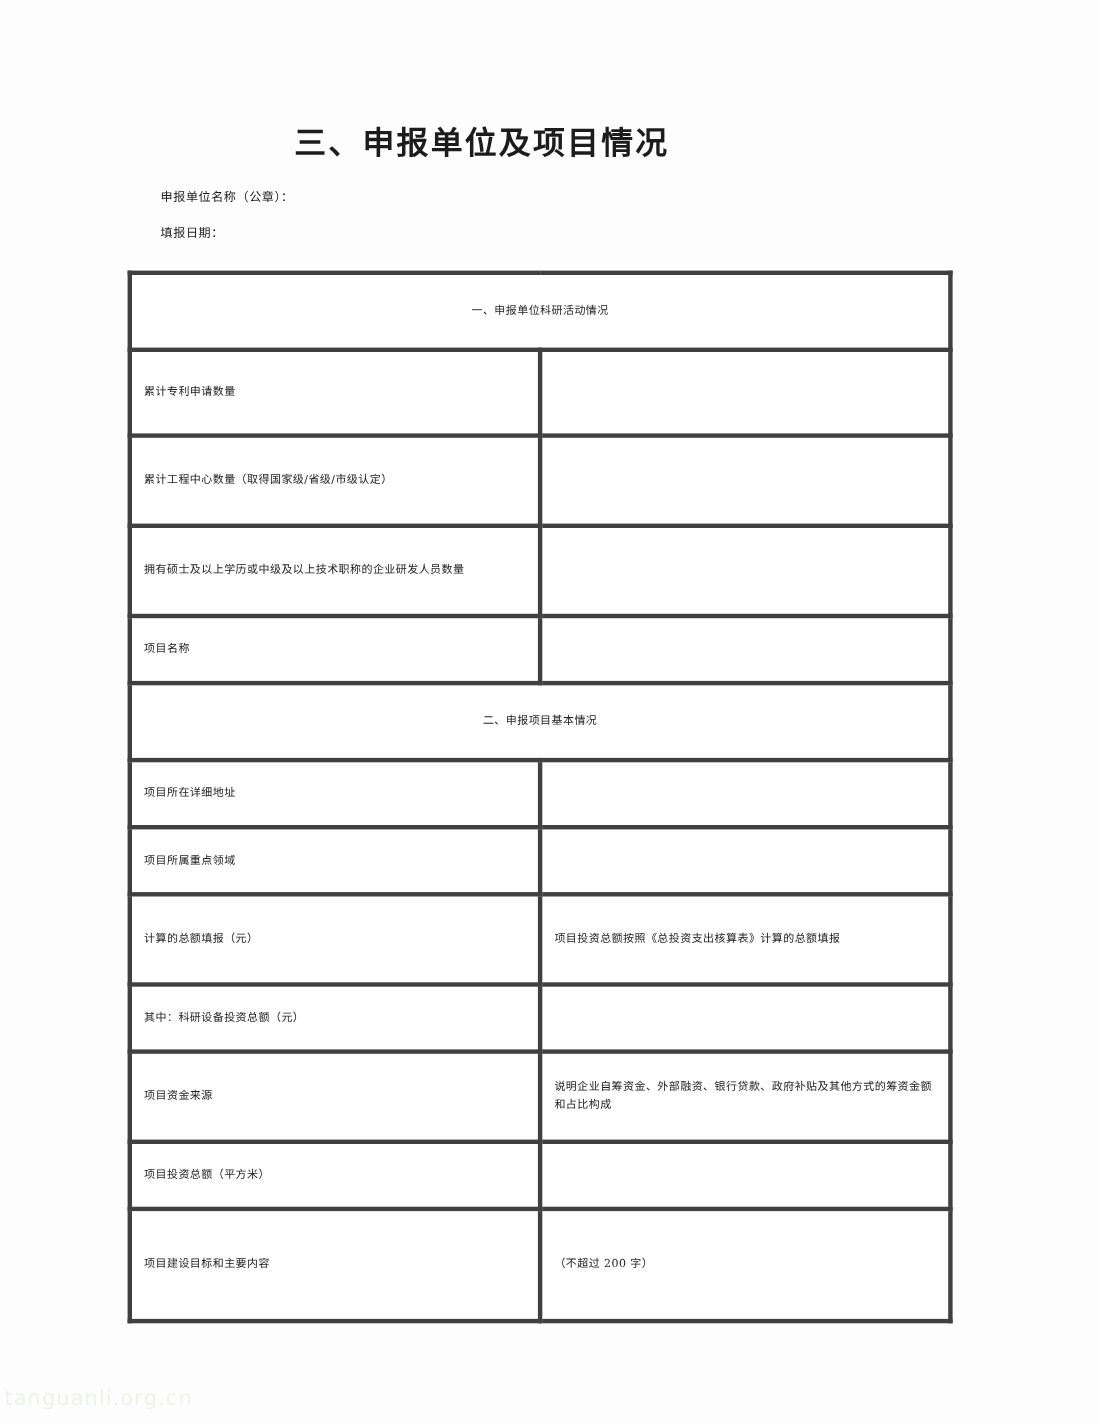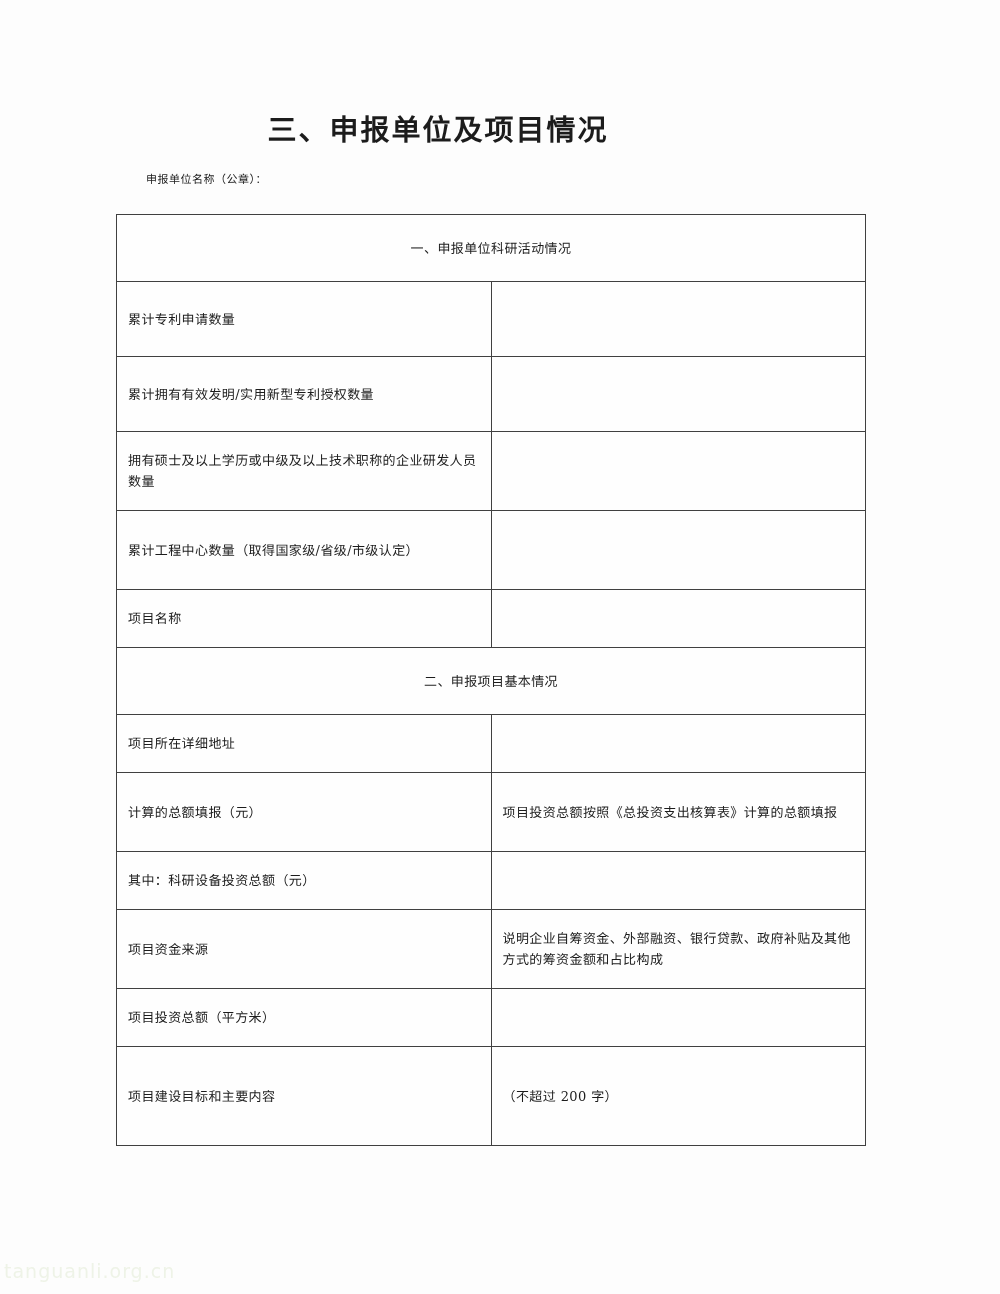--- a/index.html
+++ b/index.html
@@ -55,23 +55,23 @@
     padding-left: 116px;
     padding-top: 8px;
   }
   table.form-table {
     width: 750px;
     border-collapse: collapse;
     table-layout: fixed;
     background: #fefefe;
   }
   table.form-table td {
-    border: 1px solid #404040;
+    border: 4px solid #404040;
     vertical-align: middle;
-    font-size: 13px;
+    font-size: 10px;
     line-height: 1.62;
     padding: 8px 11px;
     letter-spacing: 0.4px;
     word-break: break-all;
   }
   
   table.form-table {
     border: 1px solid #8c8c8c;
   }
 
@@ -116,65 +116,66 @@
 </style>
 </head>
 <body>
 
 <div class="page">
 
   <h1 class="doc-title">三、申报单位及项目情况</h1>
 
   <div class="header-fields">
     <div class="header-field">申报单位名称（公章）：</div>
+    <div class="header-field">填报日期：</div>
   </div>
 
   <div class="form-table-wrap">
     <table class="form-table">
       <tbody>
 
         <tr>
           <td class="section-head" colspan="2">一、申报单位科研活动情况</td>
         </tr>
 
         <tr>
           <td class="label-cell h-tall">累计专利申请数量</td>
           <td class="value-cell h-tall"></td>
         </tr>
 
-        <tr>
-          <td class="label-cell h-tall">累计拥有有效发明/实用新型专利授权数量</td>
-          <td class="value-cell h-tall"></td>
+
+        <tr>
+          <td class="label-cell h-two">累计工程中心数量（取得国家级/省级/市级认定）</td>
+          <td class="value-cell h-two"></td>
         </tr>
 
         <tr>
           <td class="label-cell h-two">拥有硕士及以上学历或中级及以上技术职称的企业研发人员数量</td>
           <td class="value-cell h-two"></td>
         </tr>
 
-        <tr>
-          <td class="label-cell h-two">累计工程中心数量（取得国家级/省级/市级认定）</td>
-          <td class="value-cell h-two"></td>
-        </tr>
-
 
         <tr>
           <td class="label-cell h-short">项目名称</td>
           <td class="value-cell h-short"></td>
         </tr>
 
         <tr>
           <td class="section-head" colspan="2">二、申报项目基本情况</td>
         </tr>
 
         <tr>
           <td class="label-cell h-short">项目所在详细地址</td>
           <td class="value-cell h-short"></td>
         </tr>
 
+        <tr>
+          <td class="label-cell h-short">项目所属重点领域</td>
+          <td class="value-cell h-short"></td>
+        </tr>
 
         <tr>
           <td class="label-cell h-two">计算的总额填报（元）</td>
           <td class="value-cell h-two">项目投资总额按照《总投资支出核算表》计算的总额填报</td>
         </tr>
 
         <tr>
           <td class="label-cell indented h-short">其中：科研设备投资总额（元）</td>
           <td class="value-cell h-short"></td>
         </tr>

